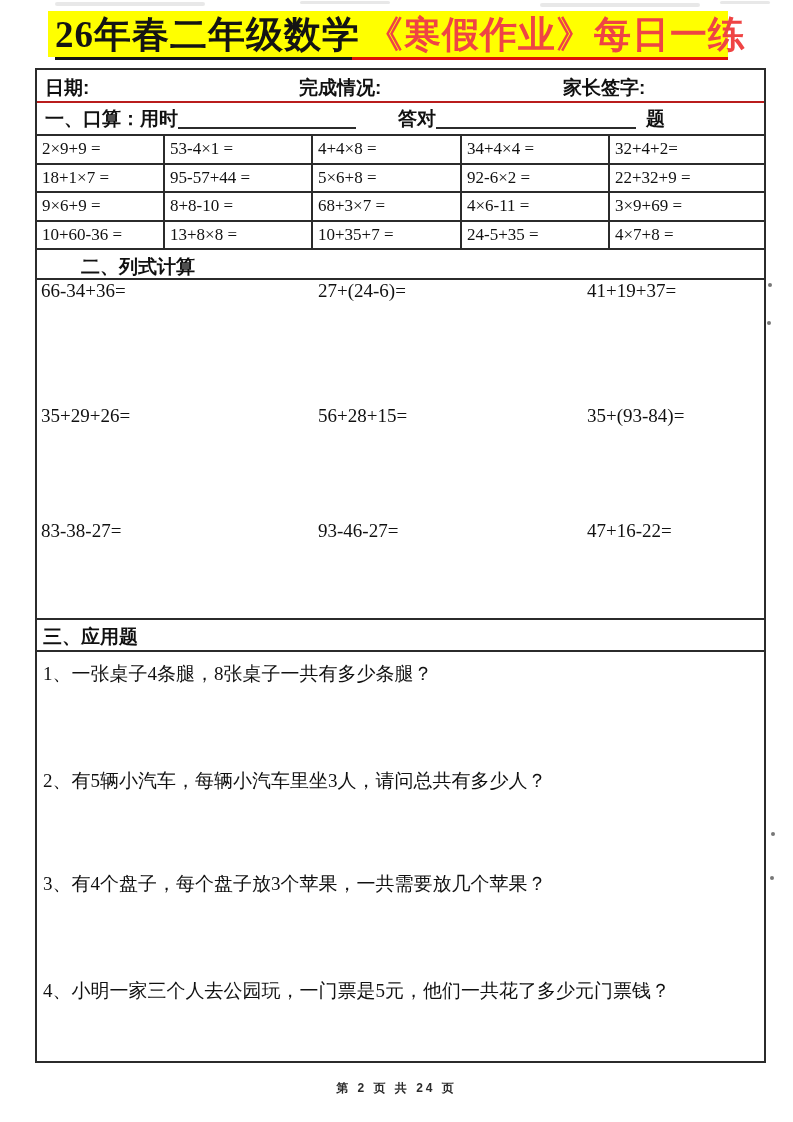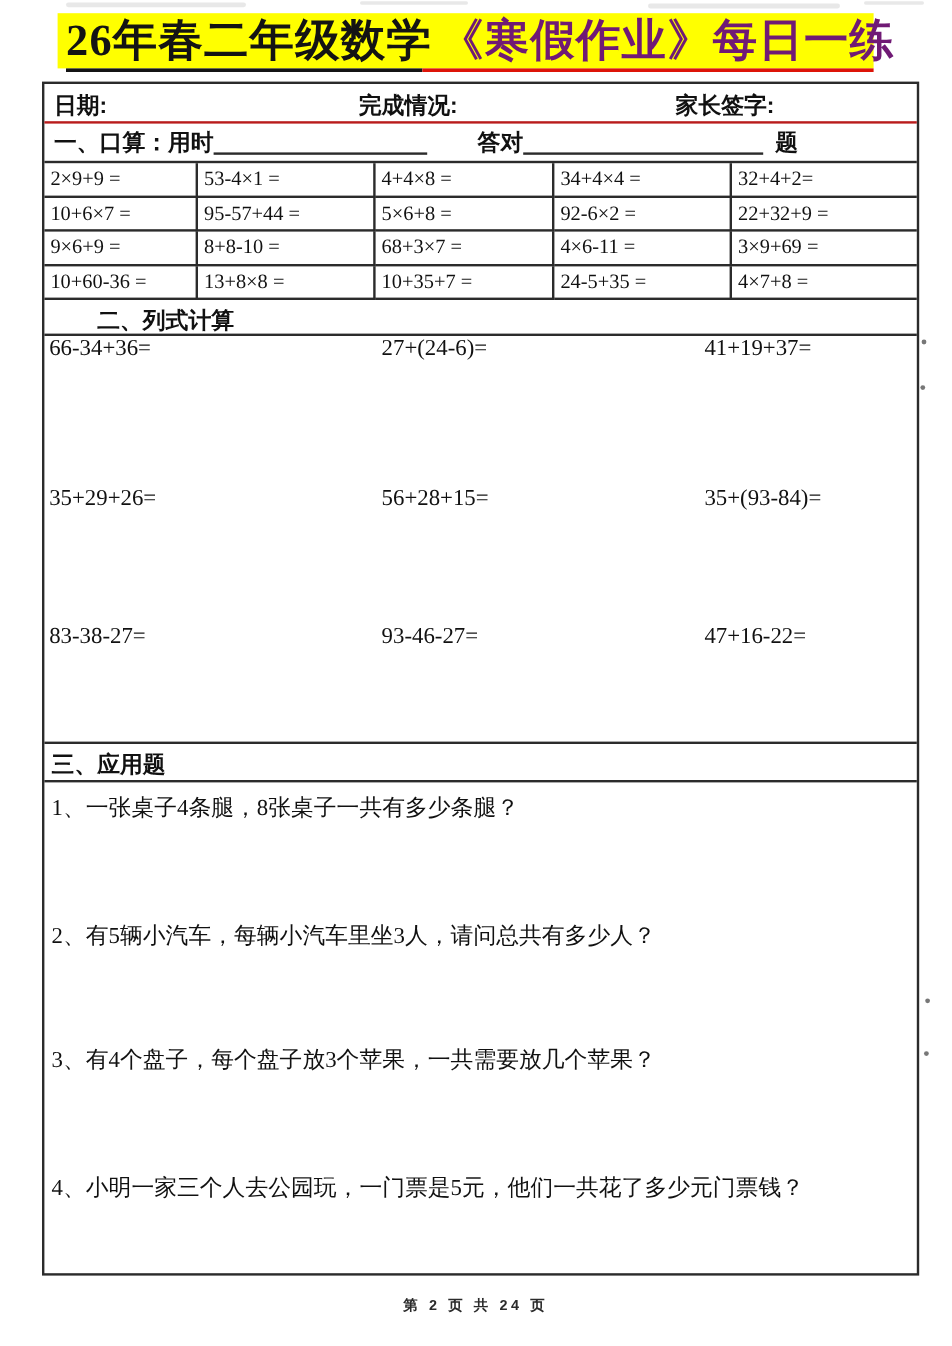--- a/index.html
+++ b/index.html
@@ -28,21 +28,21 @@
   .title-band{
     position:absolute;left:48px;top:11px;width:680px;height:46px;
     background:#ffff00;
     display:flex;align-items:center;
     padding-left:7px;box-sizing:border-box;
     font-family:"Liberation Serif","DejaVu Serif",serif;
     font-weight:bold;font-size:37px;line-height:1;
     white-space:nowrap;letter-spacing:1px;text-align:center;
   }
   .title-black{color:#141414;}
-  .title-red{color:#701a75;margin-left:6px;}
+  .title-red{color:#ef4444;margin-left:6px;}
   .u-seg{position:absolute;top:57px;height:3px;}
   .u-black{left:55px;width:297px;background:#141414;}
   .u-red{left:352px;width:376px;background:#dd1408;}
 
   
   .sheet{
     position:absolute;left:35px;top:68px;width:731px;height:995px;
     border:2px solid #2b2b2b;box-sizing:border-box;background:#fff;
   }
   .sheet > div{box-sizing:border-box;}
@@ -146,21 +146,21 @@
       <span class="blank b2"></span>
       <span>题</span>
     </div>
 
     <div class="oral-grid">
       <div class="cell">2×9+9 =</div>
       <div class="cell">53-4×1 =</div>
       <div class="cell">4+4×8 =</div>
       <div class="cell">34+4×4 =</div>
       <div class="cell">32+4+2=</div>
-      <div class="cell">10+6×7 =</div>
+      <div class="cell">18+1×7 =</div>
       <div class="cell">95-57+44 =</div>
       <div class="cell">5×6+8 =</div>
       <div class="cell">92-6×2 =</div>
       <div class="cell">22+32+9 =</div>
       <div class="cell">9×6+9 =</div>
       <div class="cell">8+8-10 =</div>
       <div class="cell">68+3×7 =</div>
       <div class="cell">4×6-11 =</div>
       <div class="cell">3×9+69 =</div>
       <div class="cell">10+60-36 =</div>

